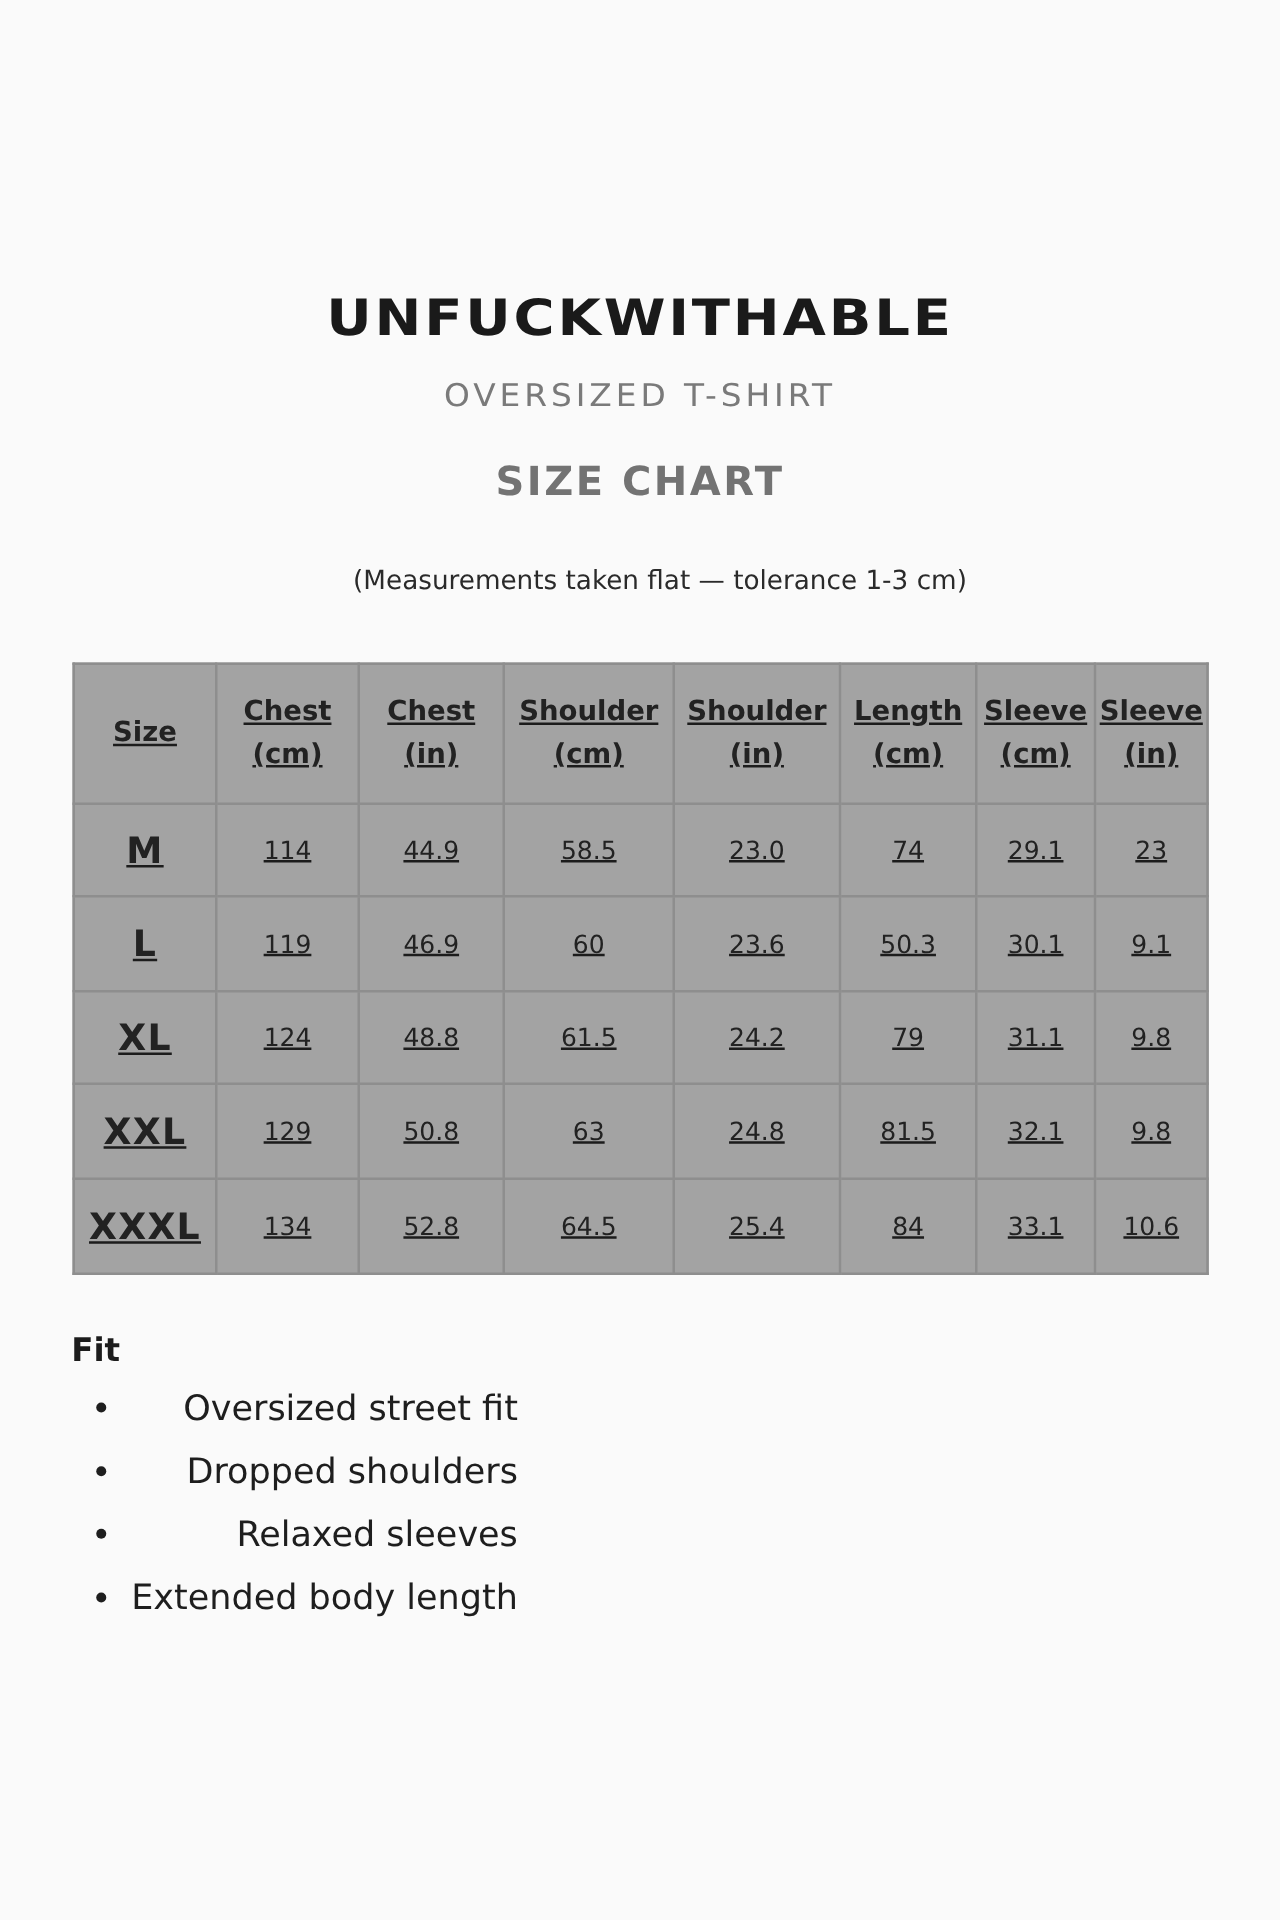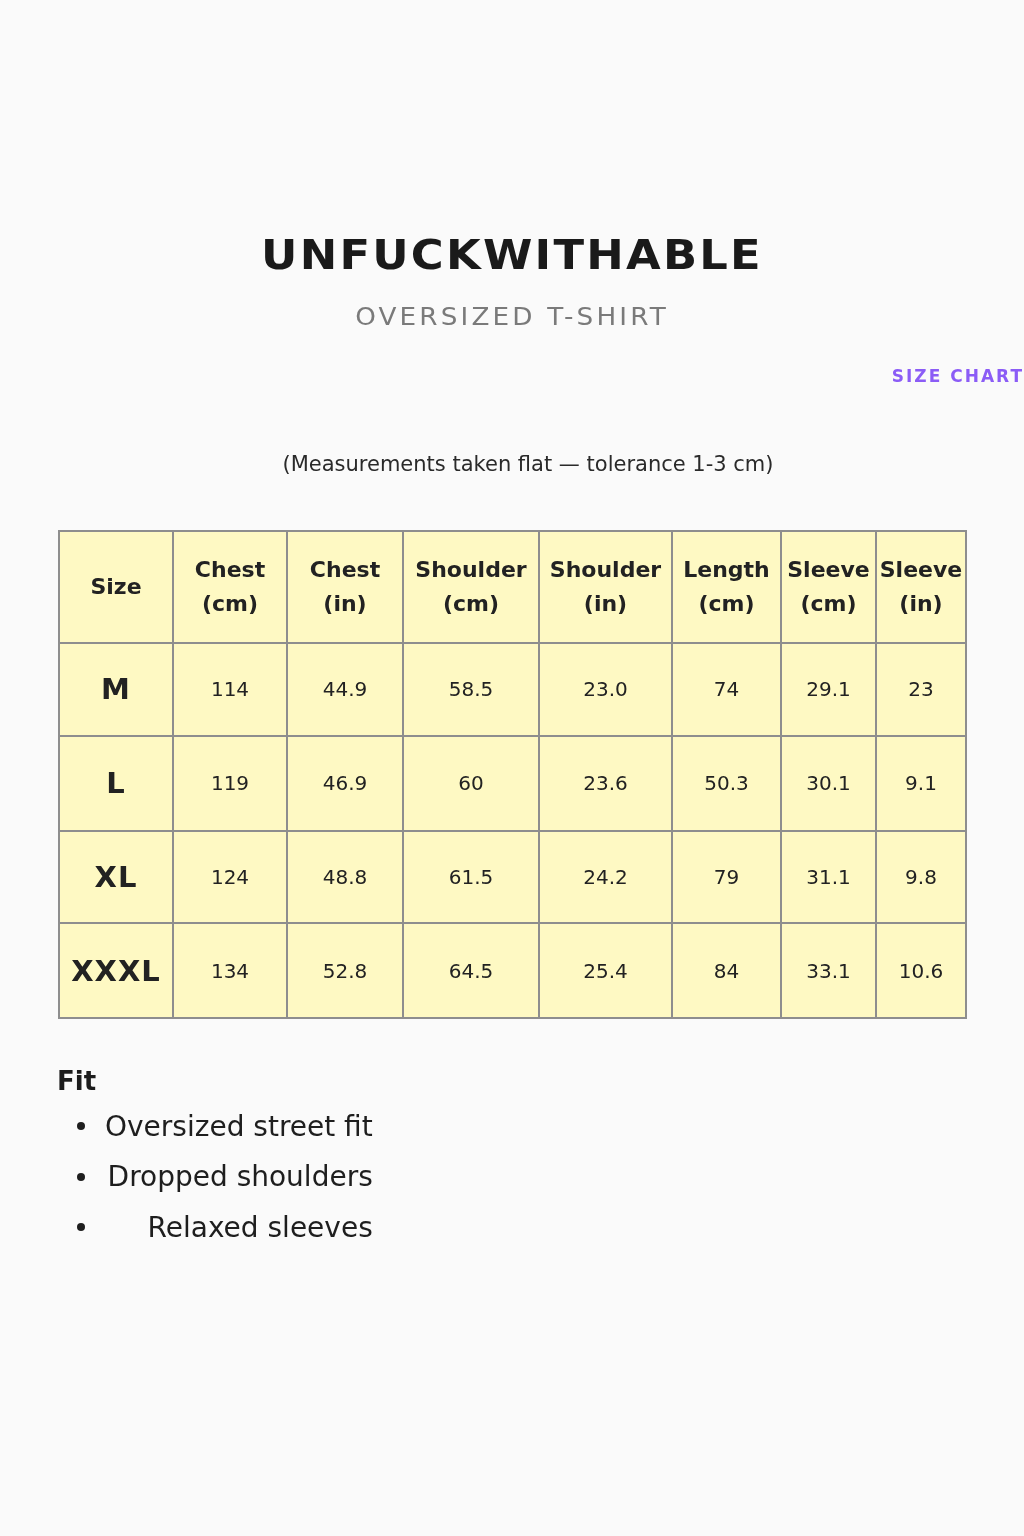--- a/index.html
+++ b/index.html
@@ -24,38 +24,39 @@
   .subtitle {
     position: absolute; top: 302px; left: 0; width: 1024px;
     text-align: center;
     font-size: 25px;
     letter-spacing: 3px;
     color: #7a7a7a;
     transform: scaleX(1.05);
   }
   .chart-title {
     position: absolute; top: 366px; left: 0; width: 1024px;
-    text-align: right;
-    font-weight: bold;
-    font-size: 17px;
+    text-align: center;
+    font-weight: bold;
+    font-size: 32px;
     letter-spacing: 2px;
-    color: #8b5cf6;
+    color: #737373;
   }
   .note {
     position: absolute; top: 452px; left: 16px; width: 1024px;
     text-align: center;
     font-size: 21px;
     color: #2a2a2a;
   }
   table.size-table {
     position: absolute; top: 530px; left: 58px;
     width: 907px; height: 489px;
     border-collapse: collapse;
-    background: #fef9c3;
+    background: #a3a3a3;
     table-layout: fixed;
+    text-decoration: underline;
   }
   table.size-table th, table.size-table td {
     border: 2px solid #8e8e8e;
     text-align: center;
     padding: 0;
   }
   table.size-table th {
     font-weight: bold;
     font-size: 22px;
     line-height: 34px;
@@ -151,20 +152,30 @@
     <tr class="r2">
       <td class="size-cell">XL</td>
       <td>124</td>
       <td>48.8</td>
       <td>61.5</td>
       <td>24.2</td>
       <td>79</td>
       <td>31.1</td>
       <td>9.8</td>
     </tr>
+    <tr class="r3">
+      <td class="size-cell">XXL</td>
+      <td>129</td>
+      <td>50.8</td>
+      <td>63</td>
+      <td>24.8</td>
+      <td>81.5</td>
+      <td>32.1</td>
+      <td>9.8</td>
+    </tr>
     <tr class="r4">
       <td class="size-cell">XXXL</td>
       <td>134</td>
       <td>52.8</td>
       <td>64.5</td>
       <td>25.4</td>
       <td>84</td>
       <td>33.1</td>
       <td>10.6</td>
     </tr>
@@ -179,14 +190,18 @@
         <span>Oversized street fit</span>
       </li>
     <li>
         <span class="bullet"></span>
         <span>Dropped shoulders</span>
       </li>
     <li>
         <span class="bullet"></span>
         <span>Relaxed sleeves</span>
       </li>
+    <li>
+        <span class="bullet"></span>
+        <span>Extended body length</span>
+      </li>
   </ul>
 </div>
 
 </body></html>

